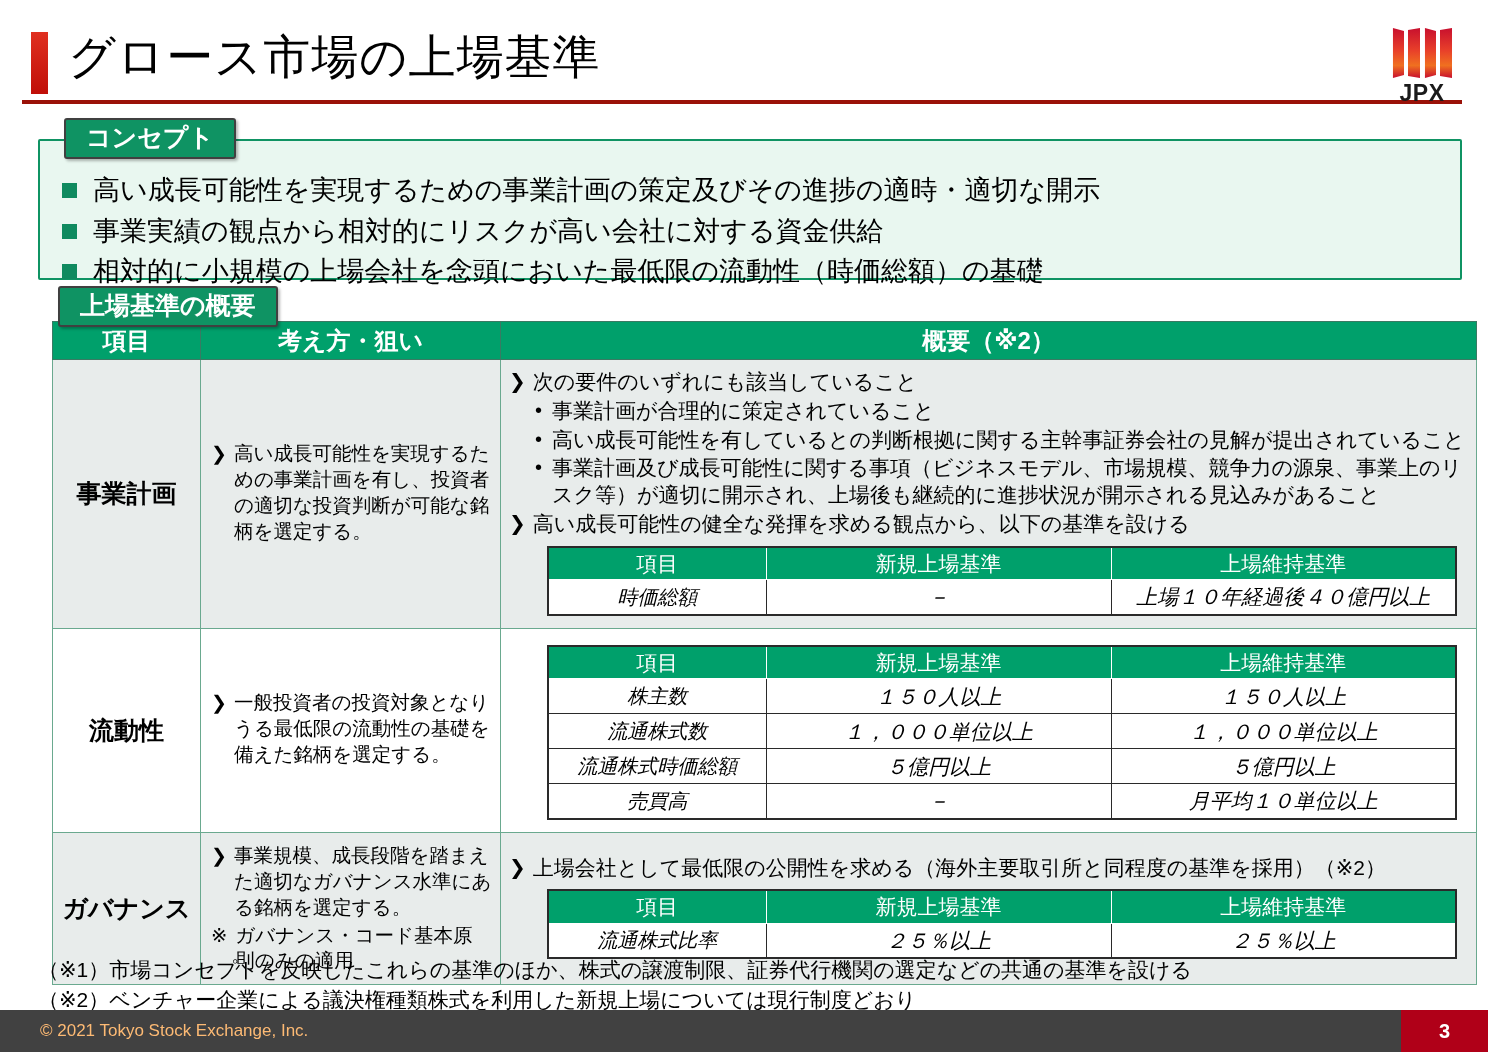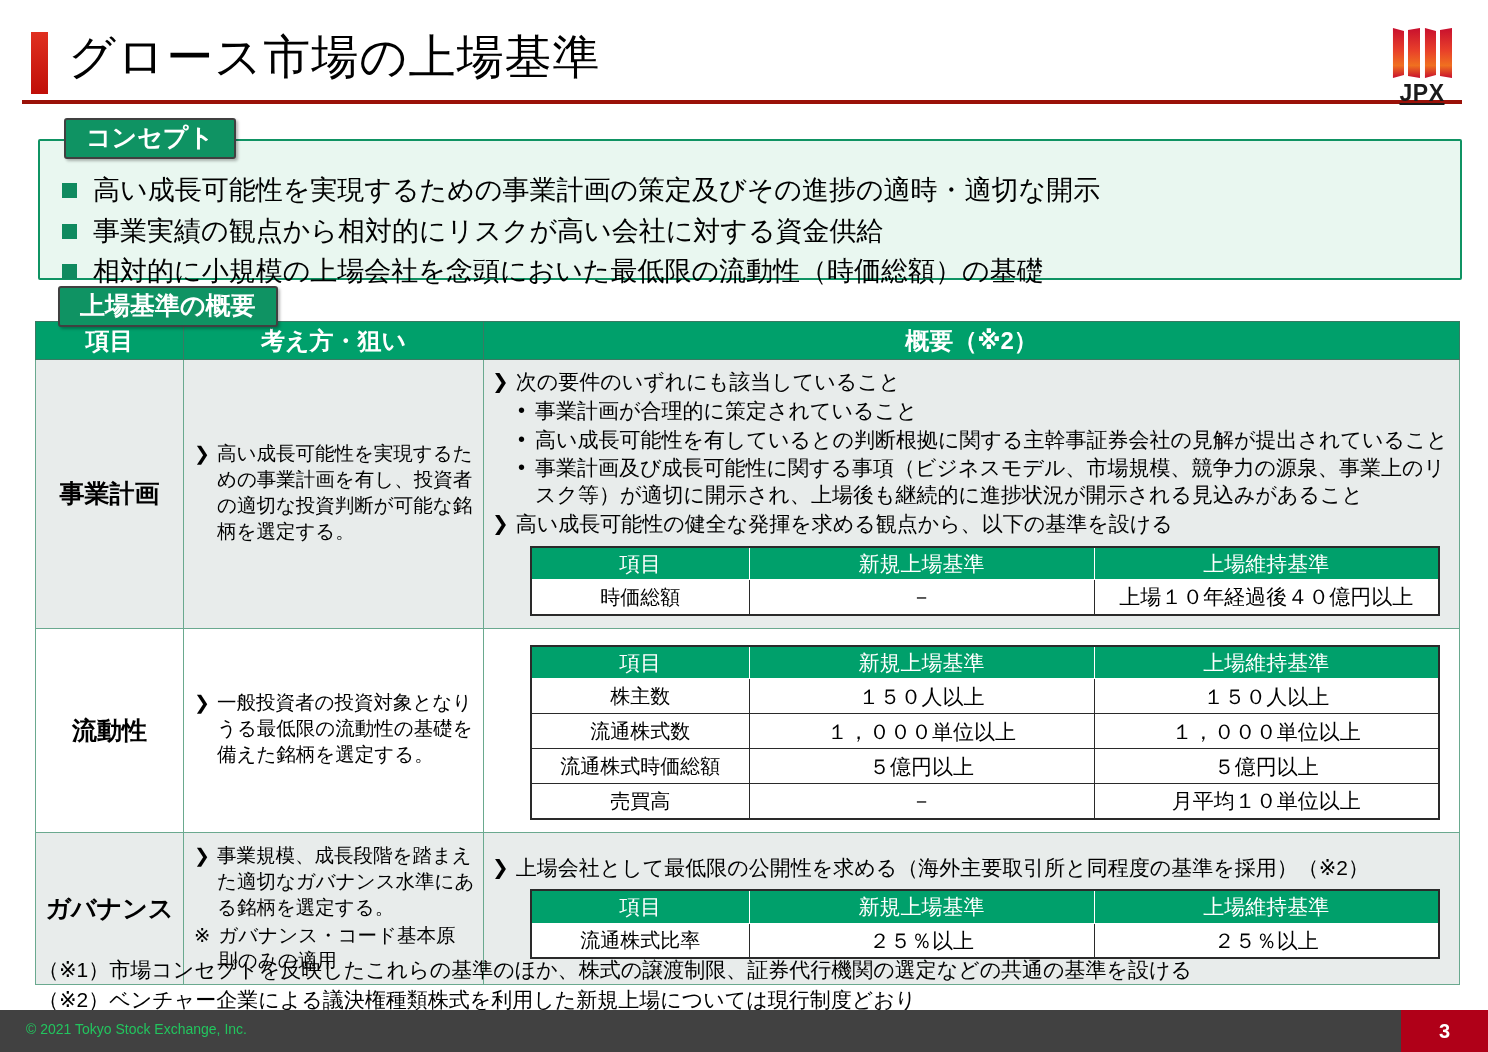--- a/index.html
+++ b/index.html
@@ -67,21 +67,20 @@
   .jpx-bar.b2 { clip-path: polygon(0% 4%, 100% 0%, 100% 100%, 0% 96%); }
   .jpx-bar.b3 { clip-path: polygon(8% 0%, 100% 6%, 100% 94%, 8% 100%); }
   .jpx-bar.b4 { clip-path: polygon(0% 4%, 100% 0%, 100% 100%, 0% 96%); }
   .jpx-text {
     text-align: center;
     font-size: 23px;
     font-weight: bold;
     color: #1a1a1a;
     letter-spacing: 0.5px;
     margin-top: 2px;
-    text-decoration: underline;
   }
 
   
   .tab-label {
     display: inline-block;
     background: #0f9363;
     color: #ffffff;
     font-weight: bold;
     font-size: 25px;
     padding: 2px 20px 4px 20px;
@@ -143,21 +142,21 @@
   .overview-tab {
     position: absolute;
     left: 58px;
     top: 286px;
     z-index: 3;
   }
 
   
   .main-table {
     position: absolute;
-    left: 35px;
+    left: 52px;
     top: 321px;
     width: 1424px;
     border-collapse: collapse;
     table-layout: fixed;
   }
   .main-table th {
     background: #00a06b;
     color: #ffffff;
     font-size: 24px;
     font-weight: bold;
@@ -253,20 +252,21 @@
     text-align: center;
   }
   .crit-table td {
     background: #ffffff;
     color: #000000;
     font-size: 21px;
     height: 35px;
     border: 1px solid #2a2a2a;
     padding: 0 4px;
     text-align: center;
+    font-style: italic;
   }
   .crit-c1 { width: 218px; }
   .crit-c2 { width: 345px; }
   .crit-c3 { width: 345px; }
 
   .crit-table td.name-cell { font-size: 20px; }
 
   
   .footnotes {
     position: absolute;
@@ -281,24 +281,24 @@
   .footer {
     position: absolute;
     left: 0;
     bottom: 0;
     width: 1488px;
     height: 42px;
     background: #414141;
   }
   .footer-copy {
     position: absolute;
-    left: 26px;
+    left: 40px;
     top: 11px;
-    color: #22c55e;
-    font-size: 14px;
+    color: #fdba74;
+    font-size: 17px;
   }
   .footer-page {
     position: absolute;
     right: 0;
     top: 0;
     width: 87px;
     height: 42px;
     background: #b00018;
     color: #ffffff;
     font-size: 20px;

